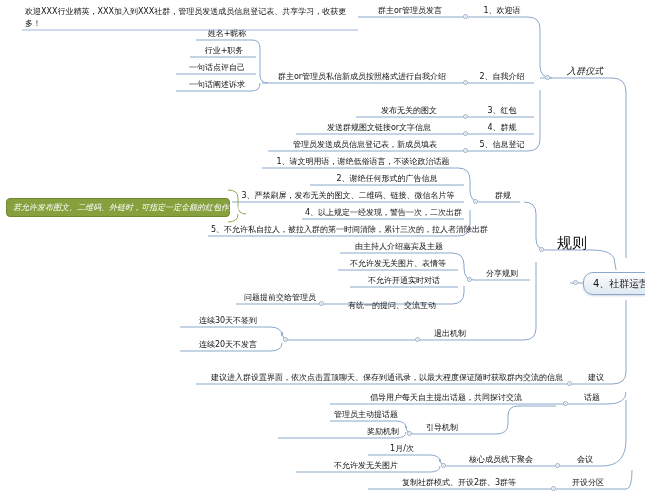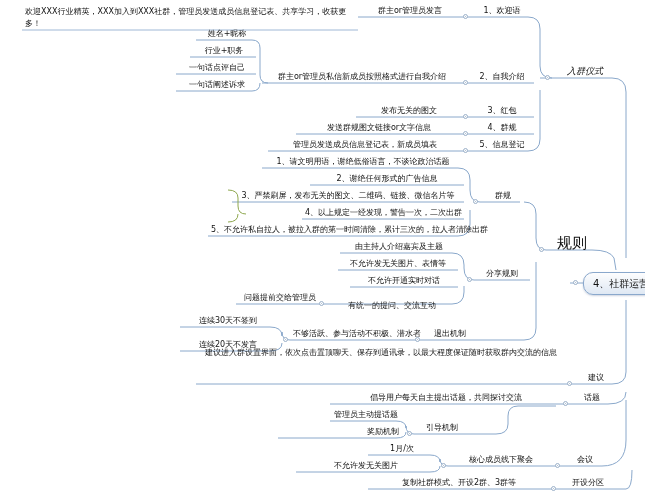--- a/index.html
+++ b/index.html
@@ -215,43 +215,43 @@
 
   <div class="node leaf" style="left:262px;top:156px;width:196px;">1、请文明用语，谢绝低俗语言，不谈论政治话题</div>
   <div class="node leaf" style="left:310px;top:173px;width:148px;">2、谢绝任何形式的广告信息</div>
   <div class="node leaf" style="left:232px;top:190px;width:226px;">3、严禁刷屏，发布无关的图文、二维码、链接、微信名片等</div>
   <div class="node leaf" style="left:302px;top:207px;width:156px;">4、以上规定一经发现，警告一次，二次出群</div>
   <div class="node leaf" style="left:208px;top:224px;width:250px;">5、不允许私自拉人，被拉入群的第一时间清除，累计三次的，拉人者清除出群</div>
 
   <div class="bullet" style="left:473px;top:199px;"></div>
   <div class="node leaf" style="left:480px;top:190px;width:40px;">群规</div>
 
+  <div class="node green" style="left:6px;top:198px;width:210px;text-align:center;">若允许发布图文、二维码、外链时，可指定一定金额的红包作为门槛</div>
 
   <div class="node leaf" style="left:340px;top:241px;width:112px;">由主持人介绍嘉宾及主题</div>
   <div class="node leaf" style="left:338px;top:258px;width:114px;">不允许发无关图片、表情等</div>
   <div class="node leaf" style="left:350px;top:275px;width:102px;">不允许开通实时对话</div>
   <div class="node leaf" style="left:326px;top:292px;width:126px;margin-top:8px;">有统一的提问、交流互动</div>
   <div class="node leaf" style="left:236px;top:292px;width:82px;">问题提前交给管理员</div>
   <div class="bullet" style="left:319px;top:301px;"></div>
 
   <div class="bullet" style="left:467px;top:277px;"></div>
   <div class="node leaf" style="left:474px;top:268px;width:50px;">分享规则</div>
 
   <div class="node leaf" style="left:180px;top:315px;width:90px;">连续30天不签到</div>
   <div class="node leaf" style="left:180px;top:339px;width:90px;">连续20天不发言</div>
-  <div class="node leaf" style="left:290px;top:328px;width:118px;">不够活跃、参与活动不积极、潜水者</div>
   <div class="bullet" style="left:283px;top:337px;"></div>
 
   <div class="bullet" style="left:415px;top:337px;"></div>
   <div class="node leaf" style="left:422px;top:328px;width:50px;">退出机制</div>
 
   <div class="bullet" style="left:539px;top:247px;"></div>
   <div class="node leaf" style="left:546px;top:238px;width:46px;font-size:15px;">规则</div>
 
-  <div class="node leaf wrapnode" style="left:196px;top:347px;width:364px;text-align:center;line-height:12px;">建议进入群设置界面，依次点击置顶聊天、保存到通讯录，以最大程度保证随时获取群内交流的信息</div>
+  <div class="node leaf wrapnode" style="left:196px;top:372px;width:364px;text-align:right;line-height:12px;">建议进入群设置界面，依次点击置顶聊天、保存到通讯录，以最大程度保证随时获取群内交流的信息</div>
   <div class="bullet" style="left:567px;top:381px;"></div>
   <div class="node leaf" style="left:574px;top:372px;width:38px;">建议</div>
 
   <div class="node leaf" style="left:330px;top:392px;width:226px;">倡导用户每天自主提出话题，共同探讨交流</div>
   <div class="bullet" style="left:563px;top:401px;"></div>
   <div class="node leaf" style="left:570px;top:392px;width:38px;">话题</div>
 
   <div class="node leaf" style="left:330px;top:409px;width:66px;">管理员主动提话题</div>
   <div class="node leaf" style="left:278px;top:426px;width:118px;text-align:right;padding-right:6px;">奖励机制</div>
   <div class="bullet" style="left:407px;top:431px;"></div>

